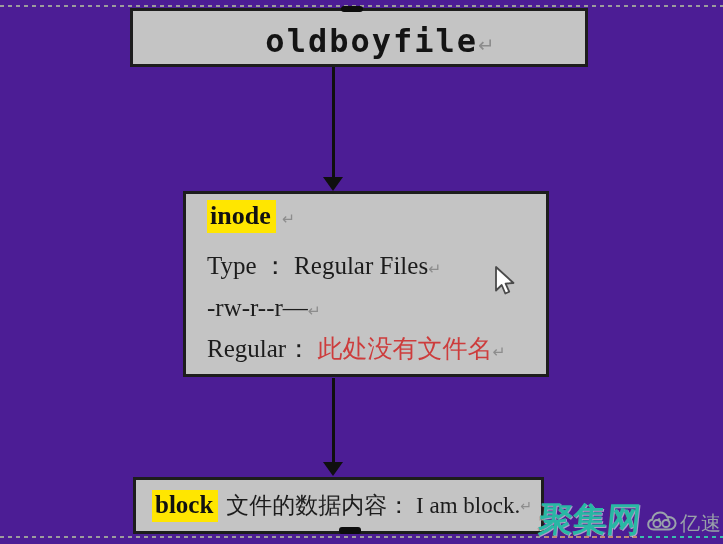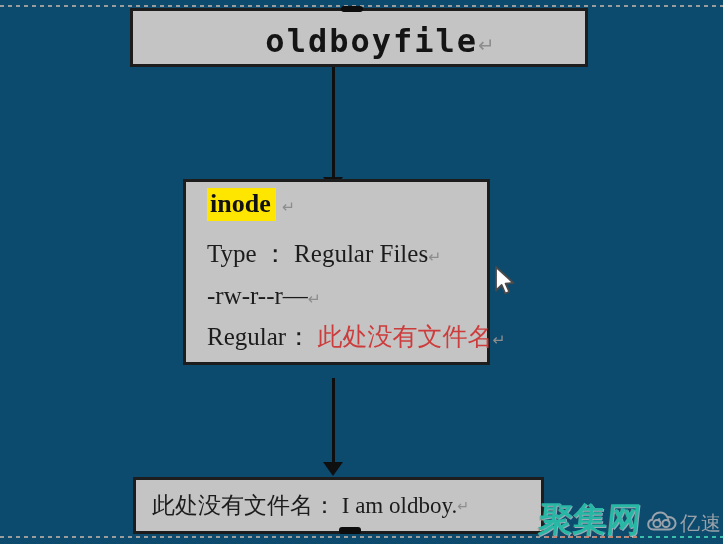--- a/index.html
+++ b/index.html
@@ -1,18 +1,18 @@
 <!DOCTYPE html>
 <html><head>
 <meta charset="utf-8">
 <style>
   html,body{margin:0;padding:0;background:#fff;}
   #stage{
     position:relative;width:723px;height:544px;overflow:hidden;
-    background:#0c4a6e;font-family:"Liberation Serif", serif;
+    background:#4c1d95;font-family:"Liberation Serif", serif;
   }
   .dotted-line{
     position:absolute;left:0;width:723px;height:2px;
     background:repeating-linear-gradient(90deg,#9c9c9c 0 4px,transparent 4px 8px);
   }
   .dotted-overlay{position:absolute;height:2px;}
   .flow-box{
     position:absolute;background:#c4c4c4;border:3px solid #1d1d1d;box-sizing:border-box;
   }
   .handle{
@@ -71,33 +71,34 @@
   <div class="dotted-overlay" style="left:640px;top:536px;width:83px;background:repeating-linear-gradient(90deg,#3abdab 0 4px,transparent 4px 8px);z-index:11;"></div>
 
   <div class="flow-box" style="left:130px;top:8px;width:458px;height:59px;">
     <div class="top-title"><span>oldboyfile</span><span class="pilcrow">↵</span></div>
   </div>
   <div class="handle" style="left:341px;top:6px;width:22px;height:6px;"></div>
 
   <div class="vline" style="left:332px;top:67px;height:112px;"></div>
   <div class="arrowhead" style="left:323px;top:177px;"></div>
 
-  <div class="flow-box" style="left:183px;top:179px;width:307px;height:186px;">
+  <div class="flow-box" style="left:183px;top:191px;width:366px;height:186px;">
     <div class="inode-line" style="top:7px;"><span class="hl" style="font-size:26px;">inode</span> <span class="pilcrow">↵</span></div>
     <div class="inode-line" style="top:55px;"><span>Type ： Regular Files</span><span class="pilcrow">↵</span></div>
     <div class="inode-line" style="top:100px;"><span>-rw-r--r—</span><span class="pilcrow">↵</span></div>
     <div class="inode-line" style="top:138px;"><span>Regular：</span> <span class="red-text">此处没有文件名</span><span class="pilcrow">↵</span></div>
   </div>
 
   <div class="vline" style="left:332px;top:378px;height:85px;"></div>
   <div class="arrowhead" style="left:323px;top:462px;"></div>
 
   <div class="flow-box" style="left:133px;top:477px;width:411px;height:57px;">
     <div class="block-row">
-        <span>此处没有文件名： I  am oldboy.</span>
+      <span class="hl">block</span>
+        <span>文件的数据内容： I  am block.</span>
         <span class="pilcrow">↵</span>
     </div>
   </div>
   <div class="handle" style="left:339px;top:527px;width:22px;height:7px;"></div>
 
   <div id="watermark">
     <span class="wm-site">聚集网</span>
     <svg id="cloud-logo" width="30" height="24" viewBox="0 0 30 24">
       <path d="M6.5 20.5 C3 20.5 1.2 18 1.2 15.5 C1.2 13 3 11 5.2 10.7 C5.5 6.5 9 3.5 13 3.5 C16.2 3.5 19 5.4 20.3 8.2 C20.8 8.1 21.3 8 21.8 8 C25.5 8 28.6 10.8 28.6 14.2 C28.6 17.7 25.6 20.5 22 20.5 Z" fill="none" stroke="#9aa3ab" stroke-width="2"></path>
       <circle cx="10" cy="14.5" r="3.6" fill="none" stroke="#9aa3ab" stroke-width="2"></circle>

